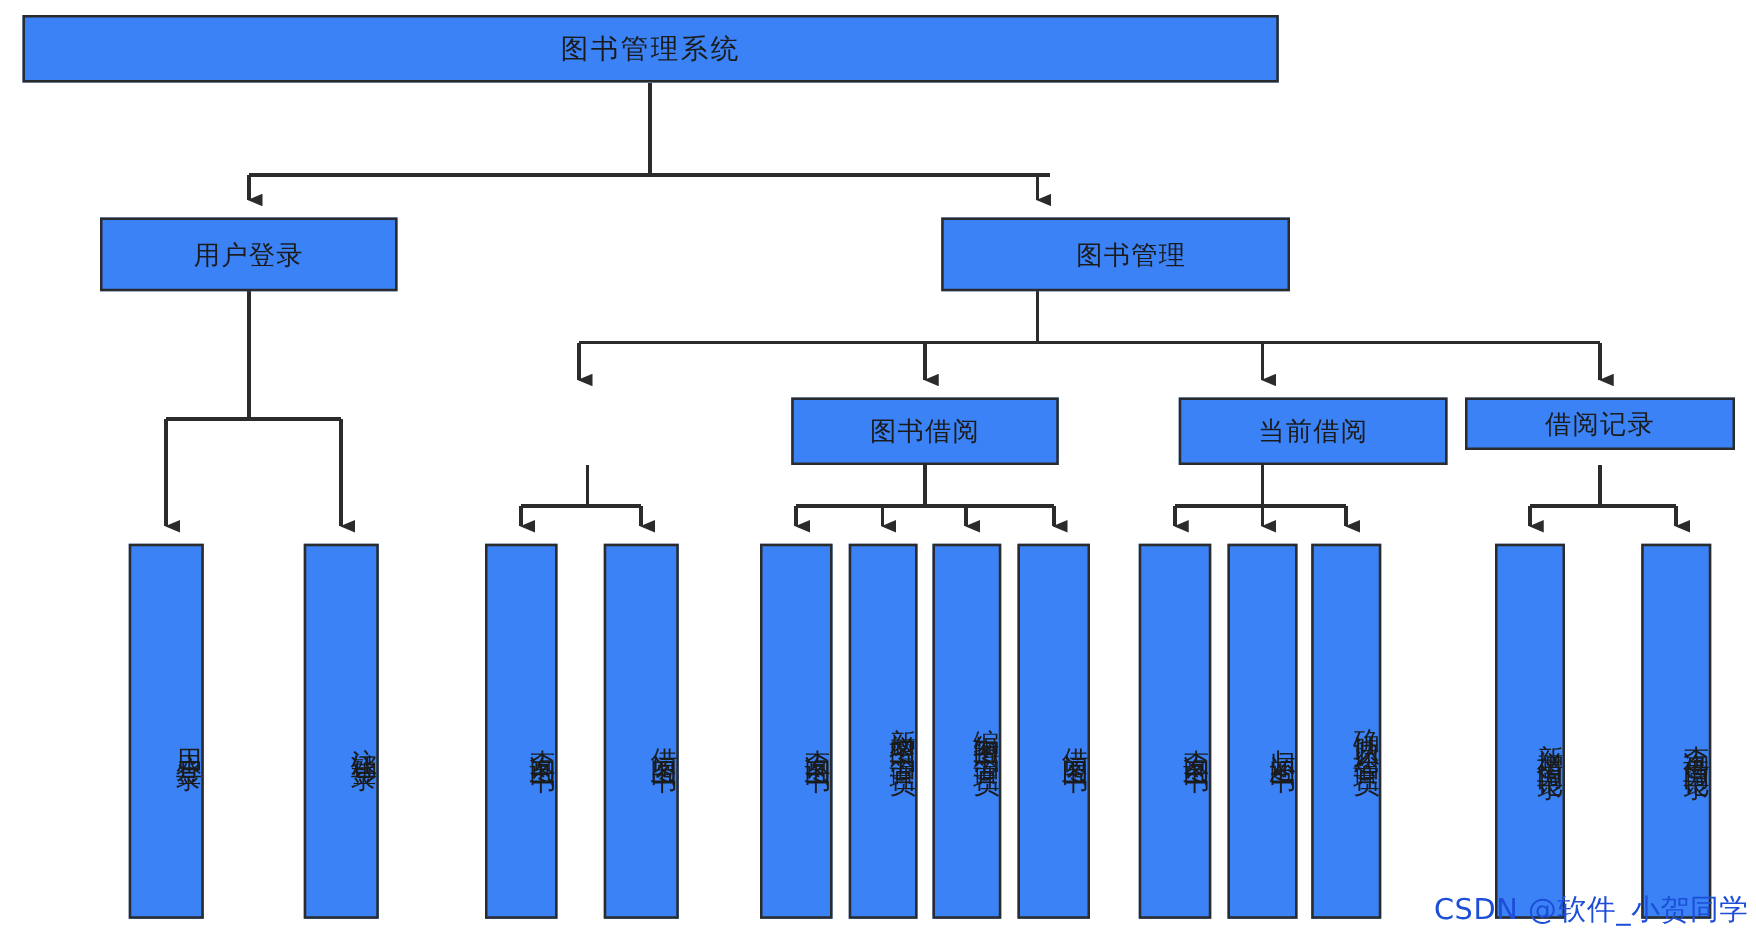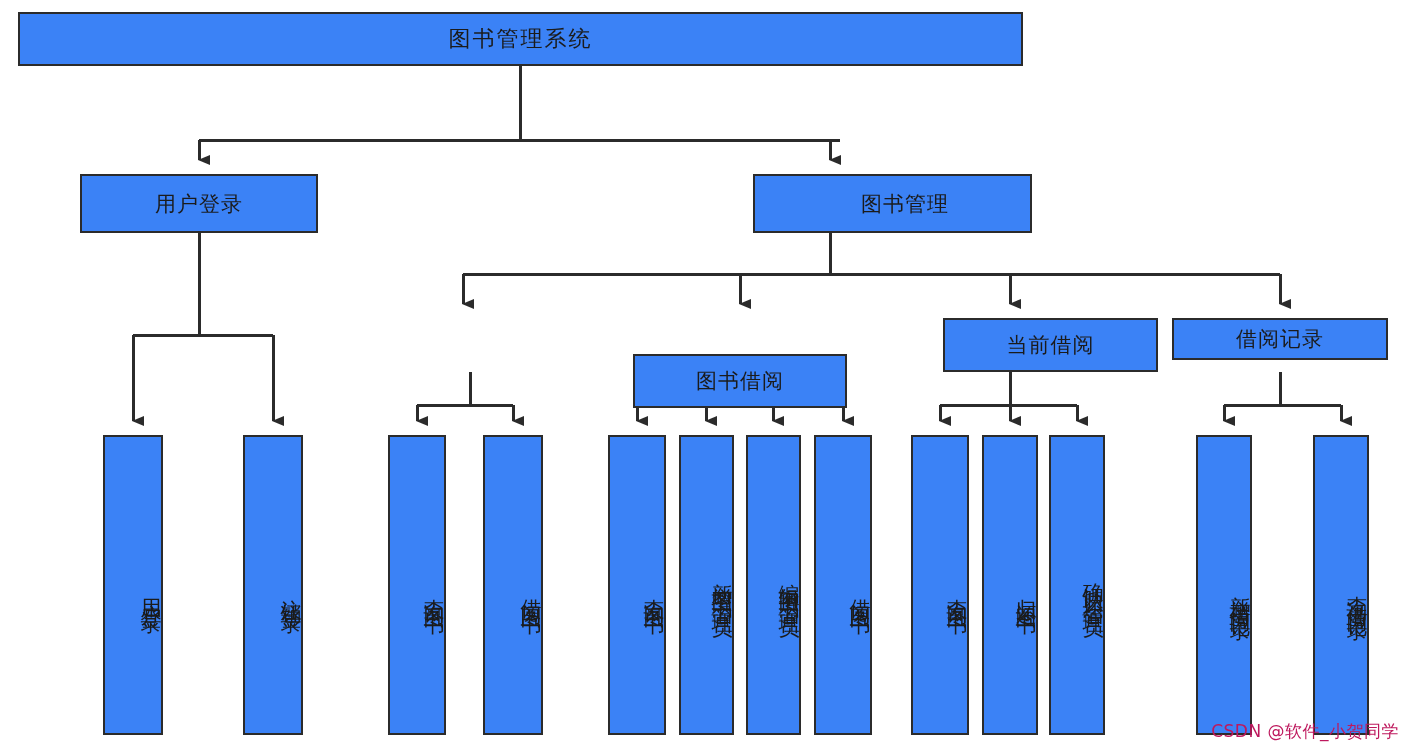--- a/index.html
+++ b/index.html
@@ -11,22 +11,22 @@
   .node{position:absolute;box-sizing:border-box;background:#3b82f6;
         border:2px solid #2b2b2b;display:flex;align-items:center;
         justify-content:center;color:#1b1b1b;}
   .node.h{font-size:21px;letter-spacing:1px;}
   .node.root{font-size:22px;letter-spacing:2px;}
   .node.v{writing-mode:vertical-rl;text-orientation:upright;
           font-size:21px;letter-spacing:5px;padding-top:14px;
           align-items:flex-start;justify-content:center;line-height:1.0;}
   .node .lbl{display:block;white-space:nowrap;}
 
-  #watermark{position:absolute;right:6px;bottom:4px;font-size:17px;
-             color:#be185d;letter-spacing:.5px;white-space:nowrap;}
+  #watermark{position:absolute;right:6px;bottom:4px;font-size:23px;
+             color:#1d4ed8;letter-spacing:.5px;white-space:nowrap;}
 </style>
 </head>
 <body>
 
 <div id="canvas">
 
   <svg id="wires" viewBox="0 0 1405 747" xmlns="http://www.w3.org/2000/svg">
     <defs>
       <marker id="arw" markerWidth="10" markerHeight="12" refX="5" refY="11" orient="auto" markerUnits="userSpaceOnUse">
         <polygon points="0,0 10,0 5,12" fill="#2b2b2b"></polygon>
@@ -81,21 +81,21 @@
     <span class="lbl">图书管理系统</span>
   </div>
 
   <div class="node h" style="left:80px;top:174px;width:238px;height:59px;">
     <span class="lbl">用户登录</span>
   </div>
   <div class="node h" style="left:753px;top:174px;width:279px;height:59px;padding-left:25px;">
     <span class="lbl">图书管理</span>
   </div>
 
-  <div class="node h" style="left:633px;top:318px;width:214px;height:54px;margin-top:36px;">
+  <div class="node h" style="left:633px;top:318px;width:214px;height:54px;">
     <span class="lbl">图书借阅</span>
   </div>
   <div class="node h" style="left:903px;top:318px;width:215px;height:54px;margin-left:40px;">
     <span class="lbl">当前借阅</span>
   </div>
   <div class="node h" style="left:1172px;top:318px;width:216px;height:42px;">
     <span class="lbl">借阅记录</span>
   </div>
 
   <div class="node v" style="left:103px;top:435px;width:60px;height:300px;">

